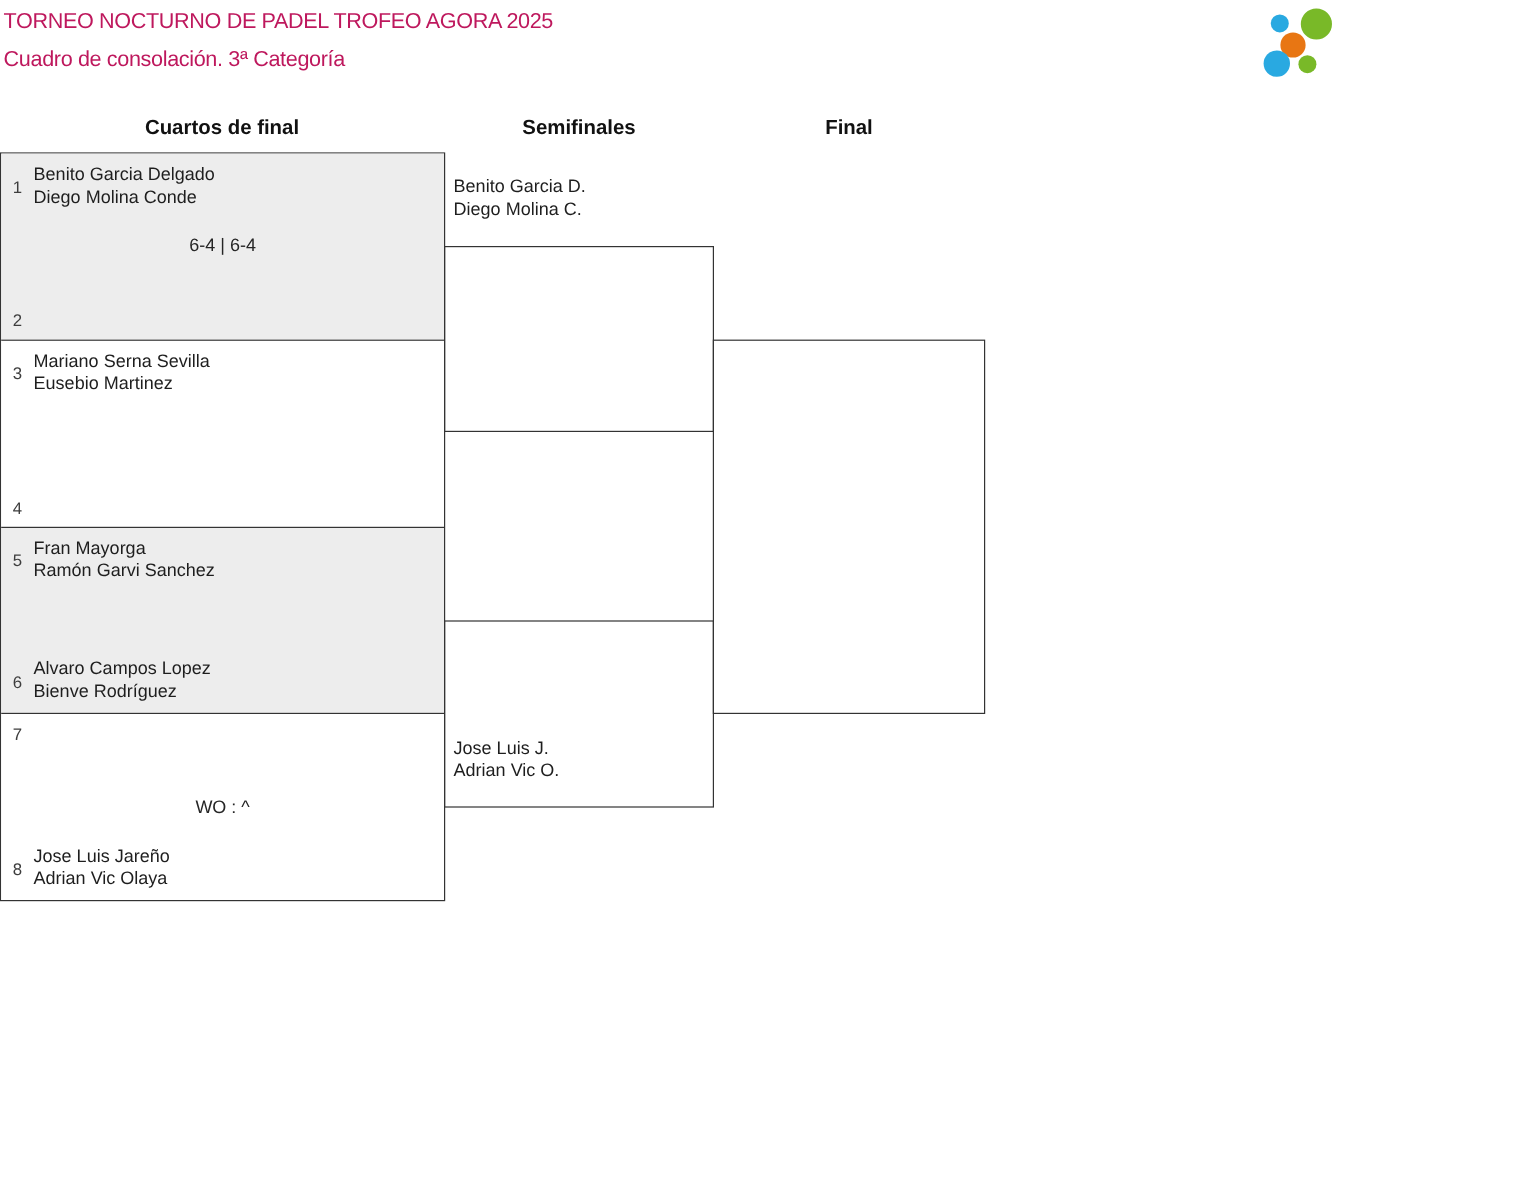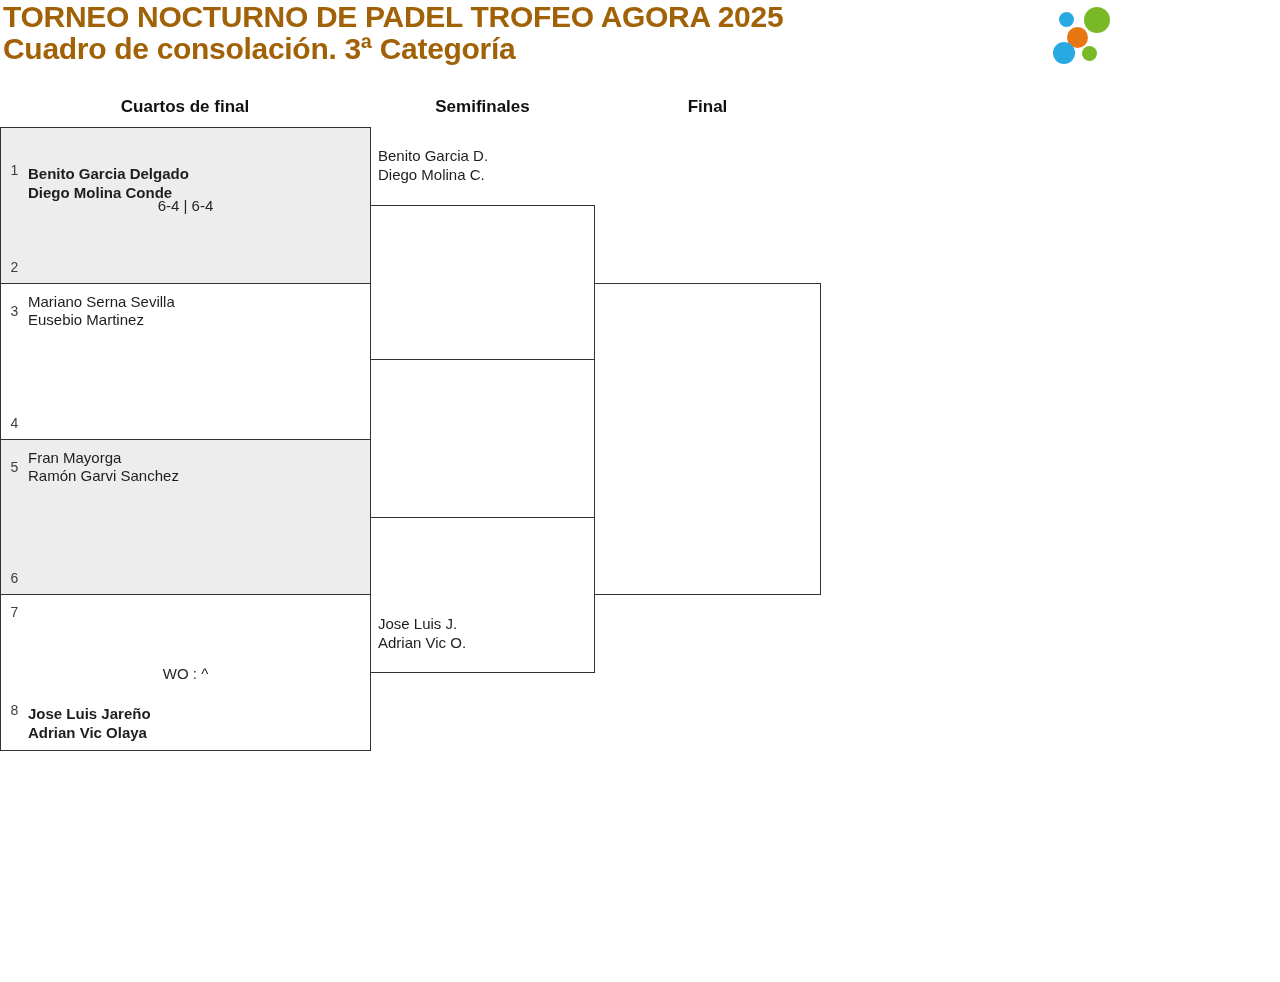--- a/index.html
+++ b/index.html
@@ -18,22 +18,22 @@
     font-family: "Liberation Sans", "DejaVu Sans", sans-serif;
     color: var(--text-color);
     position: relative;
     overflow: hidden;
   }
   .page { position: absolute; inset: 0; }
 
   
   .titles { position: absolute; left: 3px; top: 1px; }
   .title-line {
-    font-size: 30px; font-weight: 700; line-height: 32px;
-    letter-spacing: -0.3px; color: #a16207; white-space: nowrap;
+    font-size: 18px; font-weight: 400; line-height: 32px;
+    letter-spacing: -0.3px; color: #be185d; white-space: nowrap;
   }
 
   
   .logo { position: absolute; left: 1045px; top: 4px; width: 232px; height: 72px; }
   .logo .dot { position: absolute; border-radius: 50%; }
   .dot-blue-small  { left: 14px; top: 8px;  width: 15px; height: 15px; background: var(--accent-blue); }
   .dot-green-large { left: 39px; top: 3px;  width: 26px; height: 26px; background: var(--accent-green); }
   .dot-orange     { left: 22px; top: 23px; width: 21px; height: 21px; background: var(--accent-orange); }
   .dot-blue-large  { left: 8px;  top: 38px; width: 22px; height: 22px; background: var(--accent-blue); }
   .dot-green-small { left: 37px; top: 42px; width: 15px; height: 15px; background: var(--accent-green); }
@@ -62,21 +62,21 @@
   .match.alt { background: var(--match-alt-bg); }
   .match + .match { border-top: 1.5px solid var(--border-color); }
   .slot { position: absolute; left: 0; right: 0; display: flex; align-items: center; }
   .slot.top { top: 9px; }
   .slot.bottom { bottom: 8px; }
   .seed {
     flex: none; width: 27px; text-align: center;
     font-size: 14px; color: var(--seed-color);
   }
   .pair { font-size: 15px; line-height: 18.5px; color: var(--text-color); }
-  .pair.winner { font-weight: 700; margin-top: 28px; }
+  .pair.winner { font-weight: 400; }
   .score {
     position: absolute; left: 0; right: 0; top: 50%;
     transform: translateY(-50%);
     text-align: center; font-size: 15px; color: #262626;
   }
 
   
   .sf-box, .final-box {
     position: absolute; border: 1.5px solid var(--border-color); background: transparent;
   }
@@ -147,20 +147,24 @@
       <div class="slot top">
         <span class="seed">5</span>
         <div class="pair">
           <div>Fran Mayorga</div>
           <div>Ramón Garvi Sanchez</div>
         </div>
       </div>
       <div class="score"></div>
       <div class="slot bottom">
         <span class="seed">6</span>
+        <div class="pair">
+          <div>Alvaro Campos Lopez</div>
+          <div>Bienve Rodríguez</div>
+        </div>
       </div>
     </div>
 
     <div class="match">
       <div class="slot top">
         <span class="seed">7</span>
       </div>
       <div class="score">WO : ^</div>
       <div class="slot bottom">
         <span class="seed">8</span>

